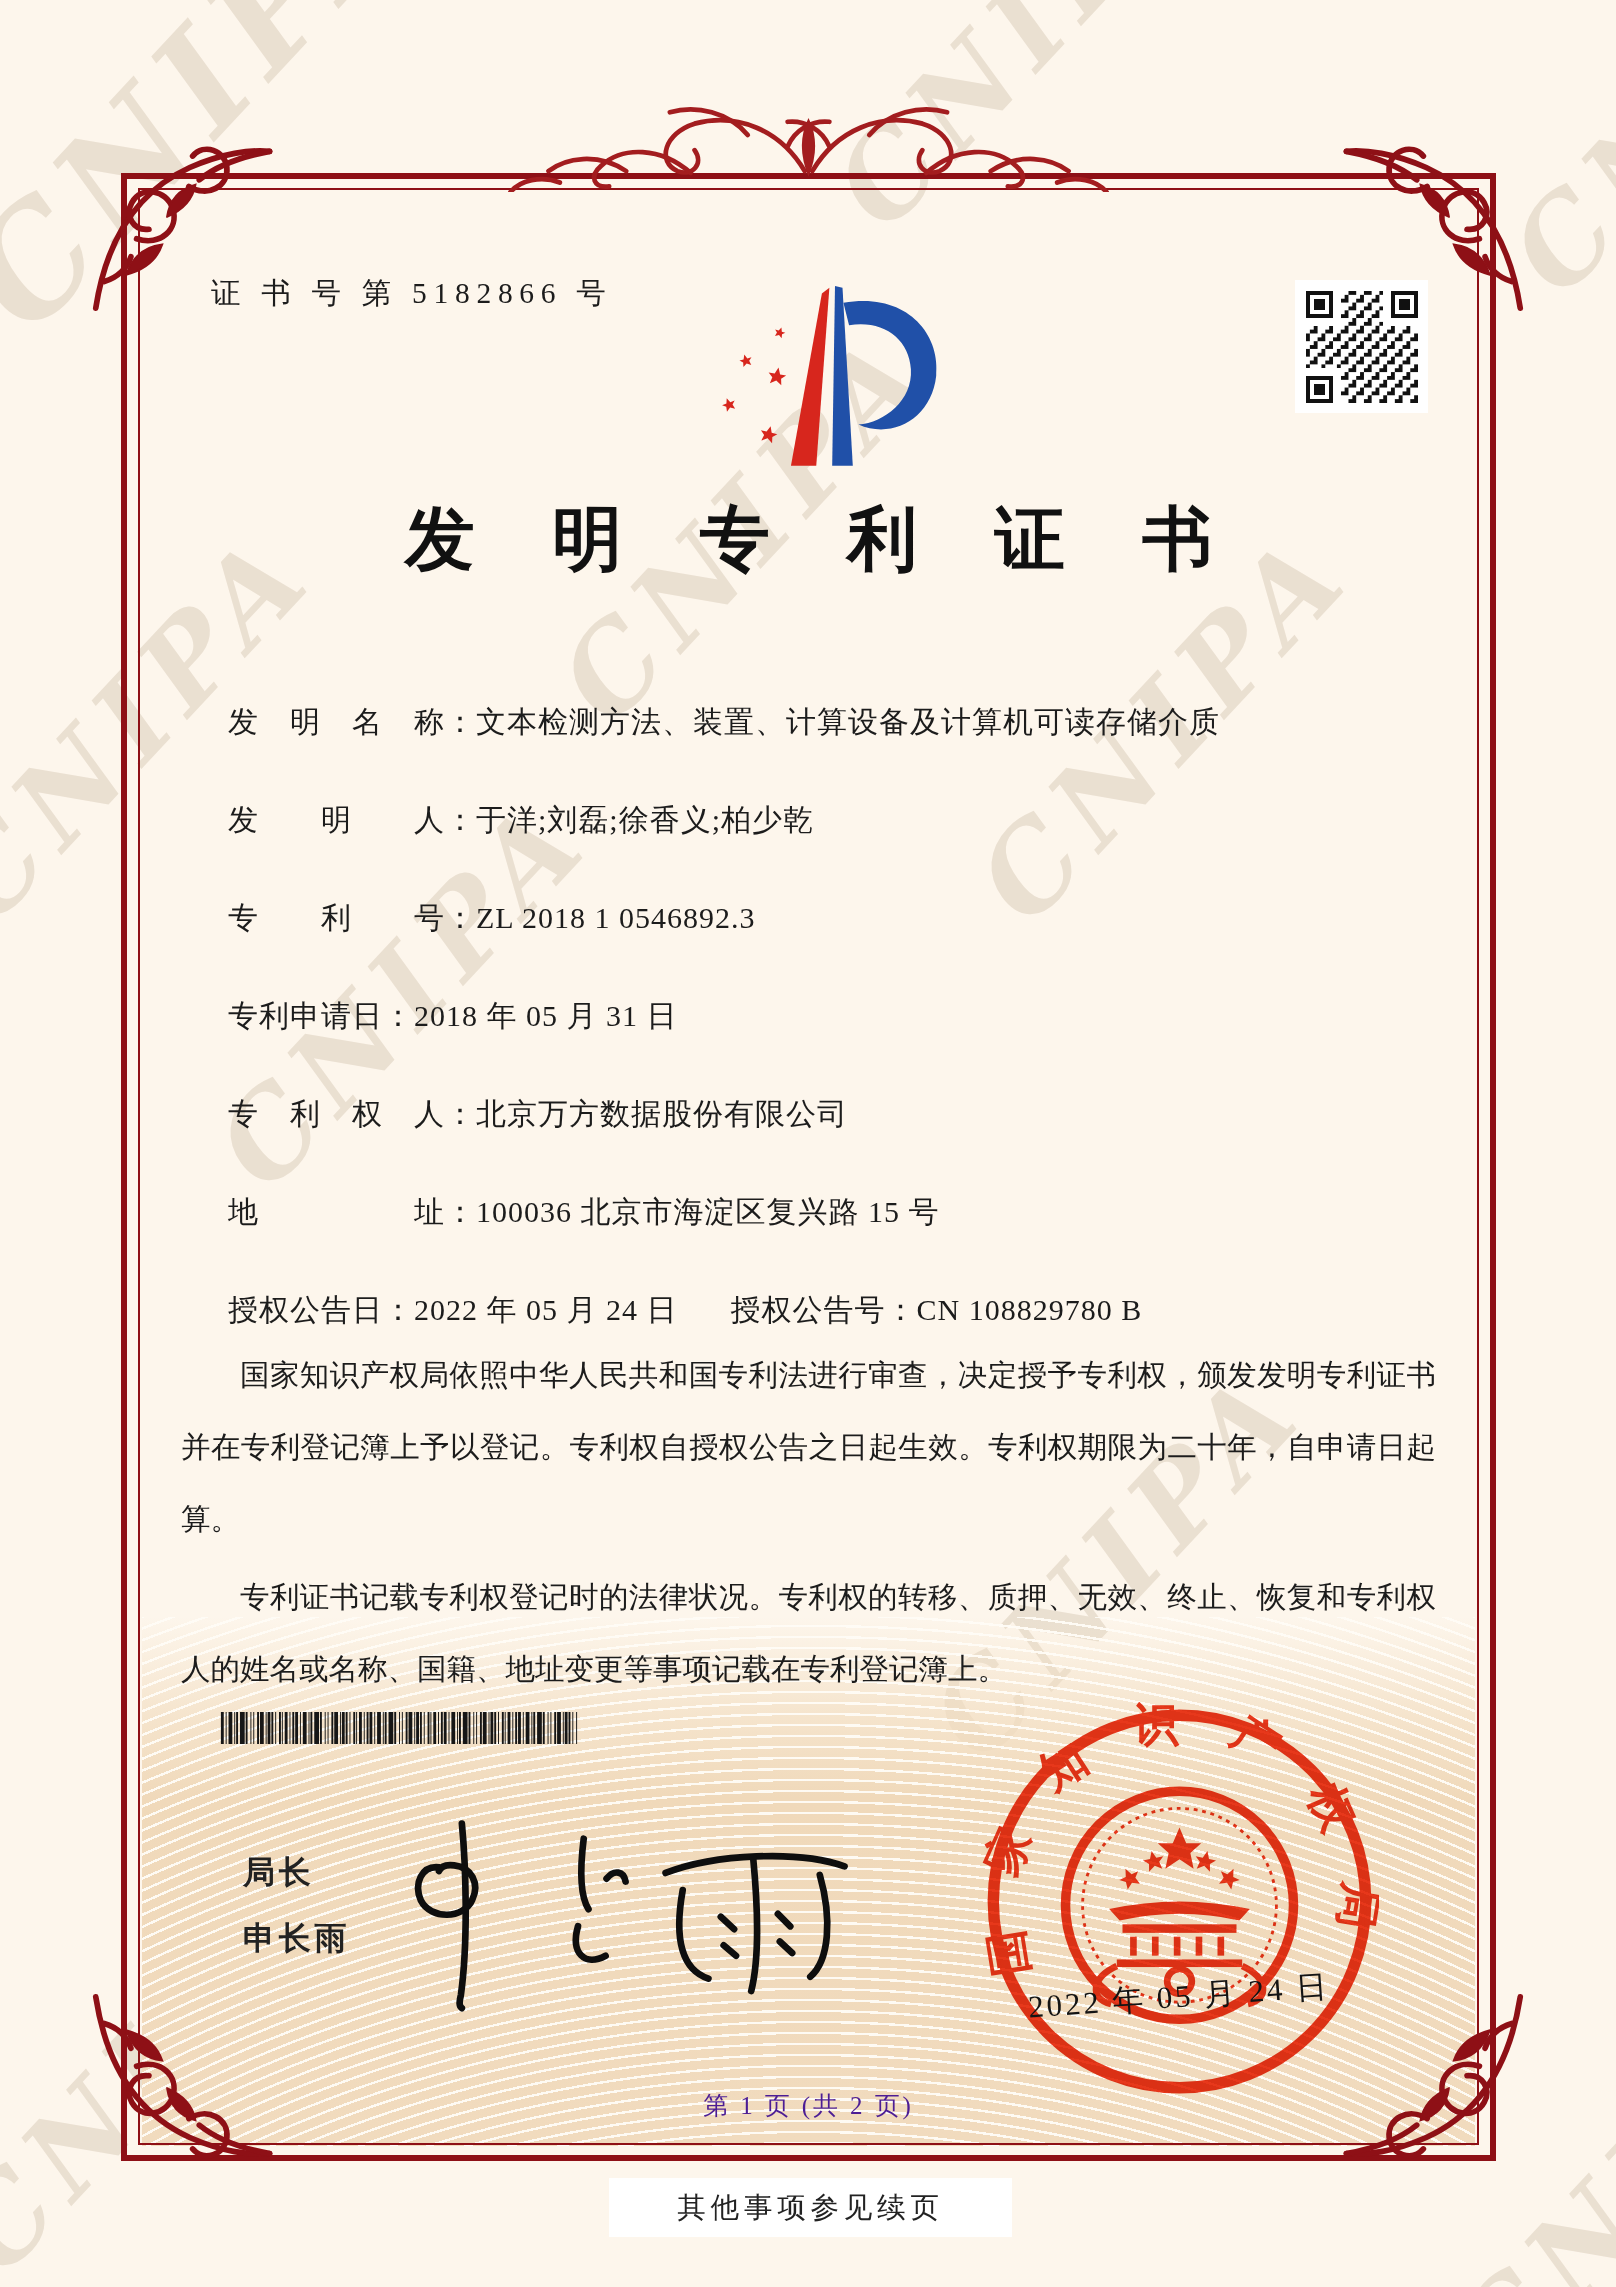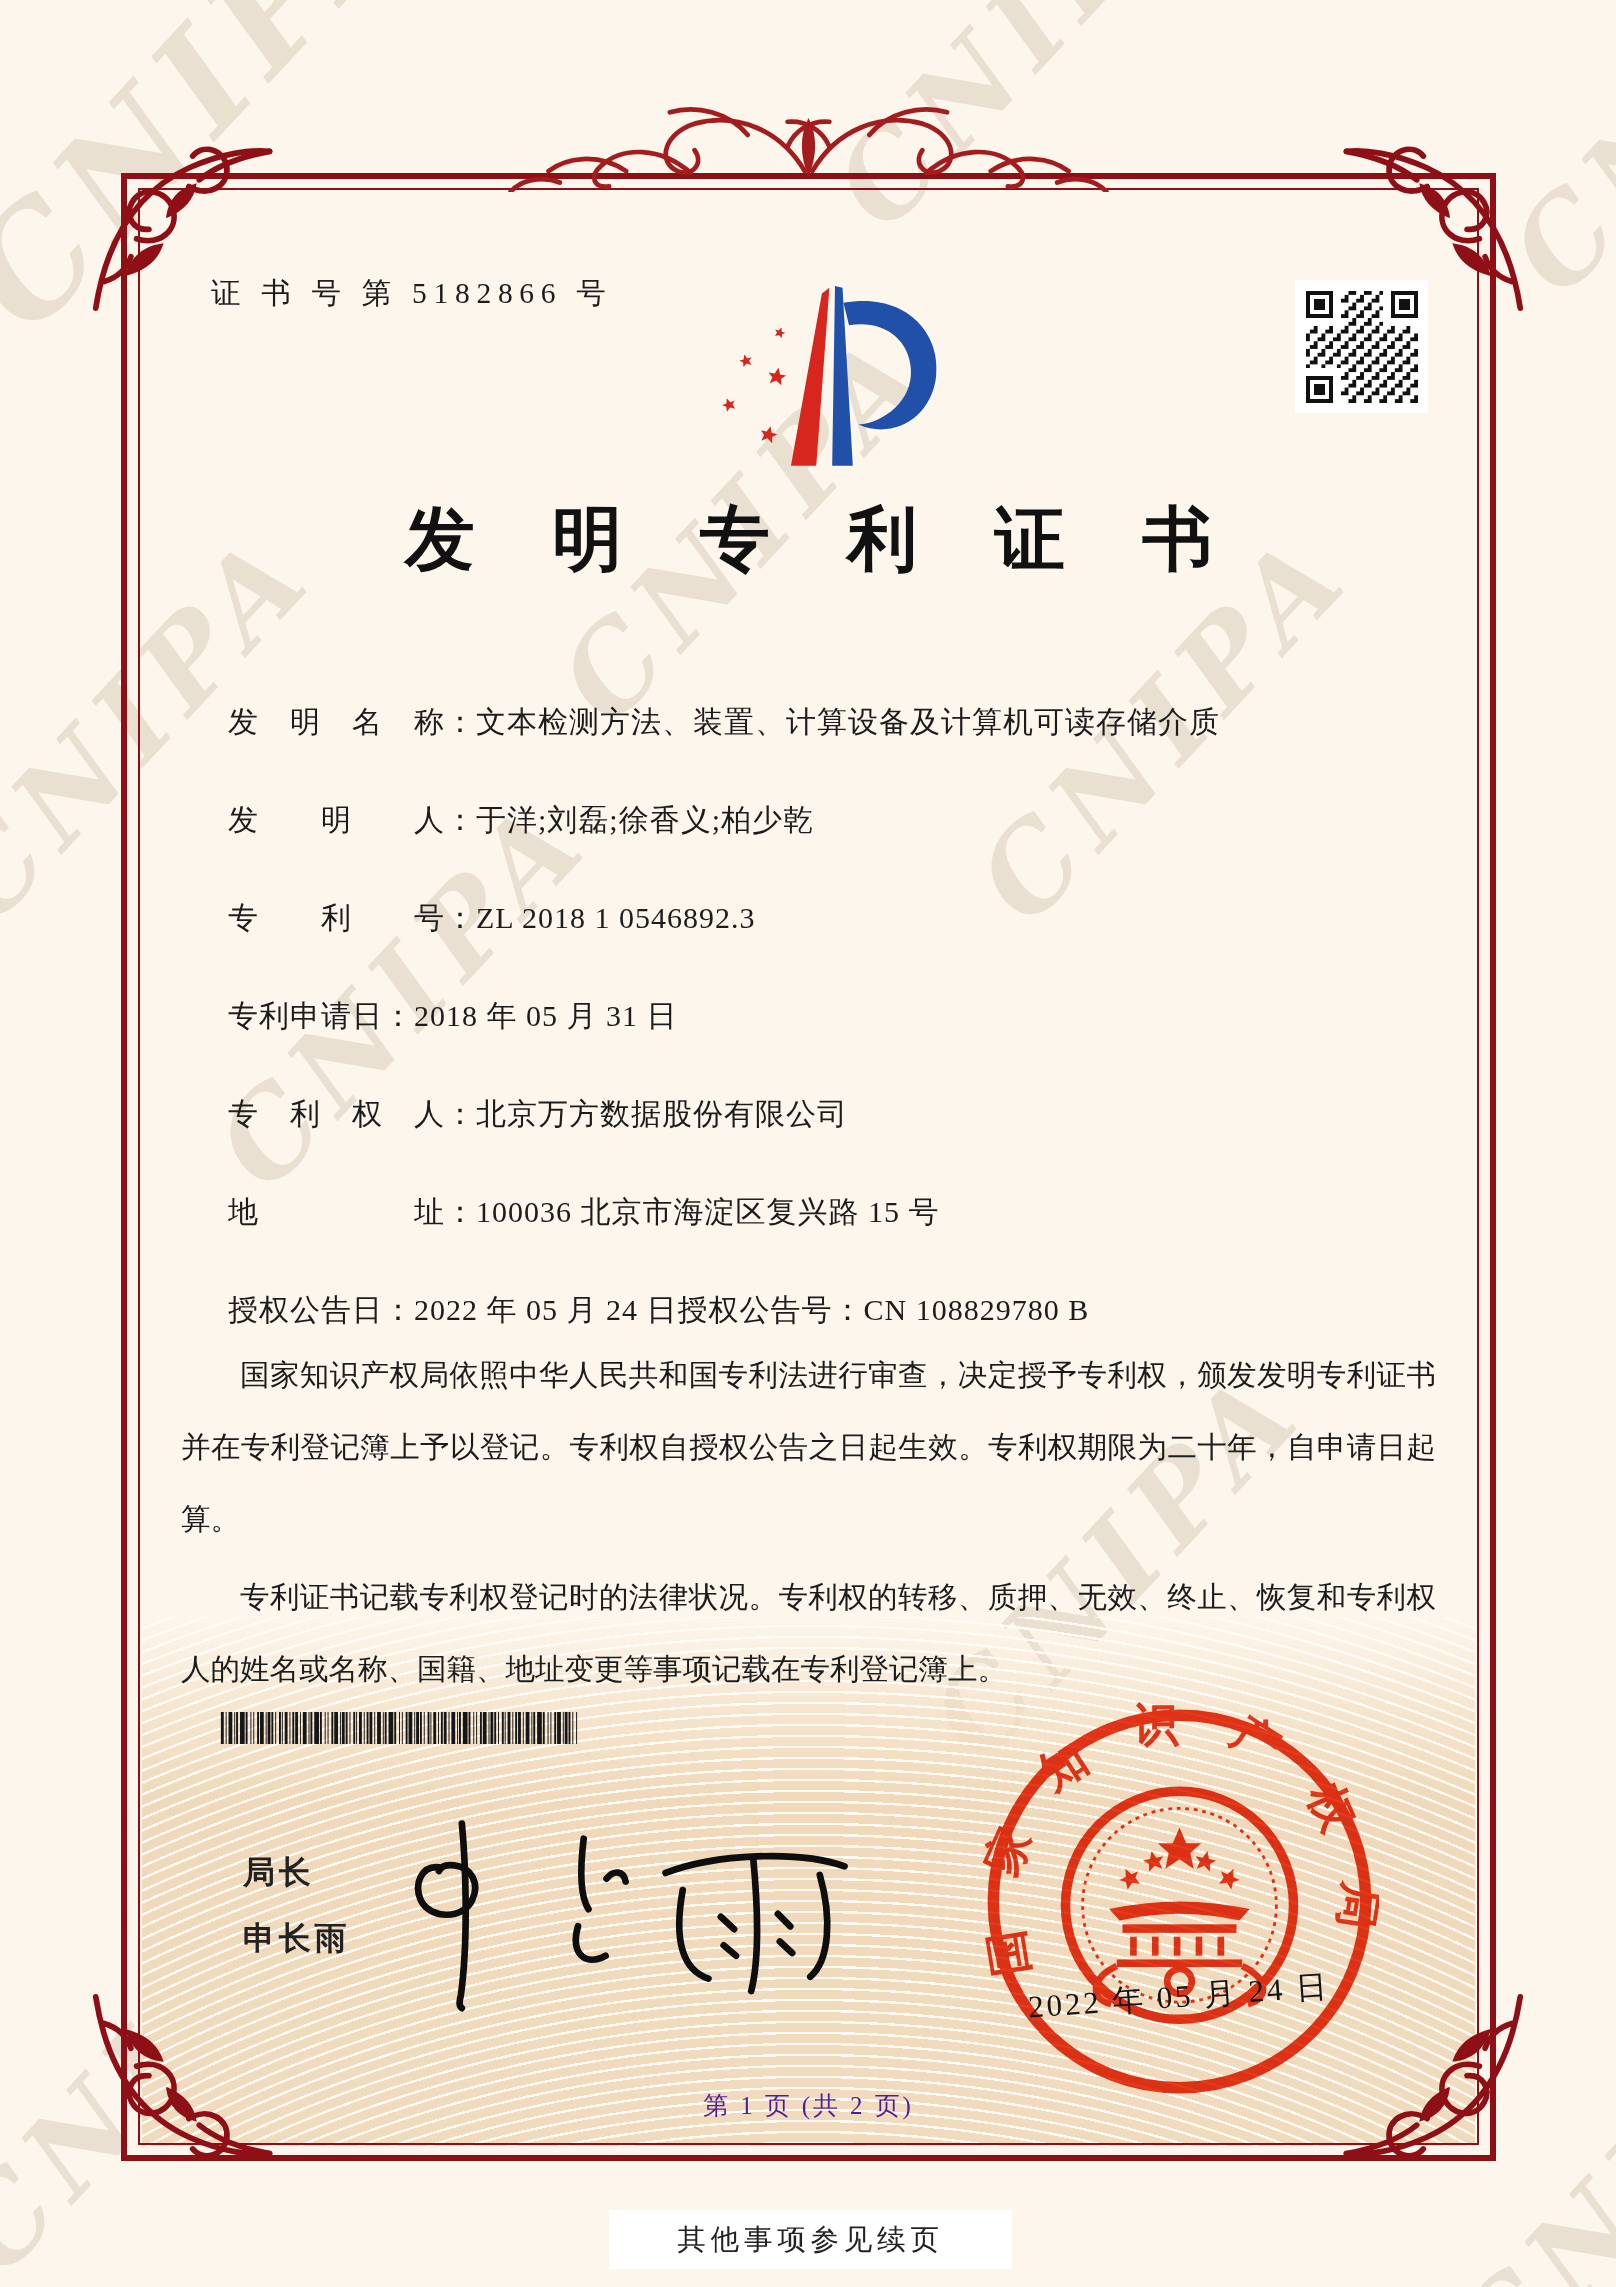--- a/index.html
+++ b/index.html
@@ -38,42 +38,42 @@
   .qr svg{position:absolute; left:10.5px; top:10.5px; width:112px; height:112px;}
   .title{
     position:absolute; left:0; top:493px; width:100%; text-align:center; z-index:4;
     font-size:70px; font-weight:700; letter-spacing:30px; text-indent:30px; color:#111;
   }
   
   .fields{position:absolute; left:228px; top:702px; width:1179px; z-index:4; font-size:30px;}
   .frow{height:98px; white-space:nowrap;}
   .flabel{display:inline-block; letter-spacing:1px;}
   .fvalue{letter-spacing:1px;}
-  .pair2{}
+  .pair2{margin-left:53px;}
   
   .body-text{position:absolute; left:175px; top:1333px; width:1267px; z-index:4;
     font-size:29.5px; line-height:72px; text-align:justify;}
   .body-text p{margin:6px; text-indent:2em;}
   
   .barcode{position:absolute; left:219px; top:1712px; width:360px; height:32px; z-index:4;}
   
   .sig-label{position:absolute; left:243px; z-index:4; font-family:"Liberation Sans","DejaVu Sans",sans-serif;
     font-weight:700; font-size:32px; letter-spacing:3.8px; color:#222;}
   .sig-title{top:1851px;}
   .sig-name{top:1917px;}
   .signature{position:absolute; left:380px; top:1812px; width:495px; height:200px; z-index:4;}
   
   .seal{position:absolute; left:980px; top:1702px; width:399px; height:399px; z-index:5; mix-blend-mode:multiply;}
   .seal-date{position:absolute; left:989px; top:1976px; width:380px; text-align:center; z-index:6;
     font-size:31px; letter-spacing:2.9px; color:#141414; transform:rotate(-4deg);}
   
   .page-info{position:absolute; left:0; top:2089px; width:100%; text-align:center; z-index:4;
     font-size:25px; letter-spacing:2.9px; color:#4c1d95;}
   .note-box{position:absolute; left:609px; top:2178px; width:403px; height:59px; background:#ffffff;
-    z-index:4; text-align:center; line-height:59px; font-size:28.5px; letter-spacing:4.8px; color:#222;margin-top:32px;}
+    z-index:4; text-align:center; line-height:59px; font-size:28.5px; letter-spacing:4.8px; color:#222;}
 </style>
 </head>
 <body>
 
 <svg width="0" height="0" style="position:absolute">
   <defs>
     <path id="st" d="M0,-10 L2.94,-3.09 9.51,-3.09 4.76,1.18 6.18,8.09 0,4 -6.18,8.09 -4.76,1.18 -9.51,-3.09 -2.94,-3.09 Z"></path>
     <g id="cornerFl" fill="none" stroke="#8e1016" stroke-width="6" stroke-linecap="round">
       <path d="M195,22 C186,80 162,140 96,170 C62,185 32,189 12,187"></path>
       <path d="M152,95 c-25,-8 -45,10 -38,32 c7,20 33,24 43,6 c8,-14 -2,-30 -18,-28"></path>

